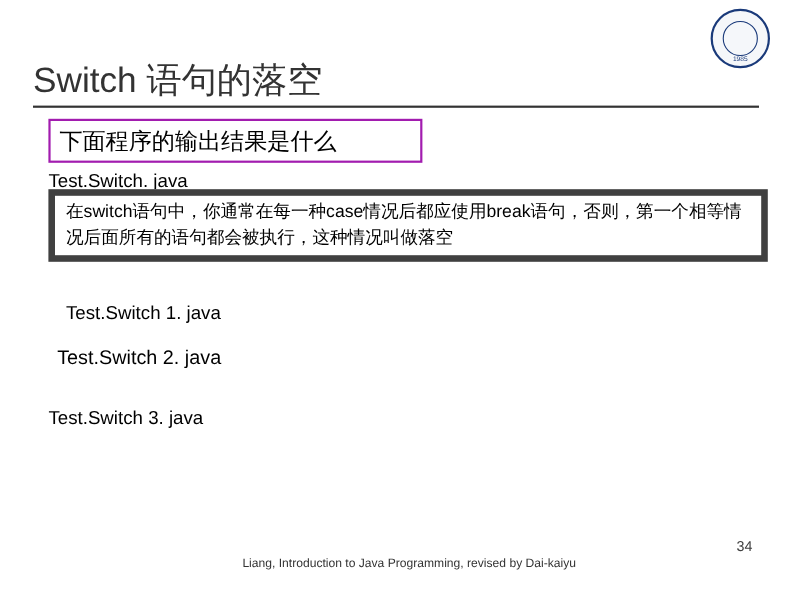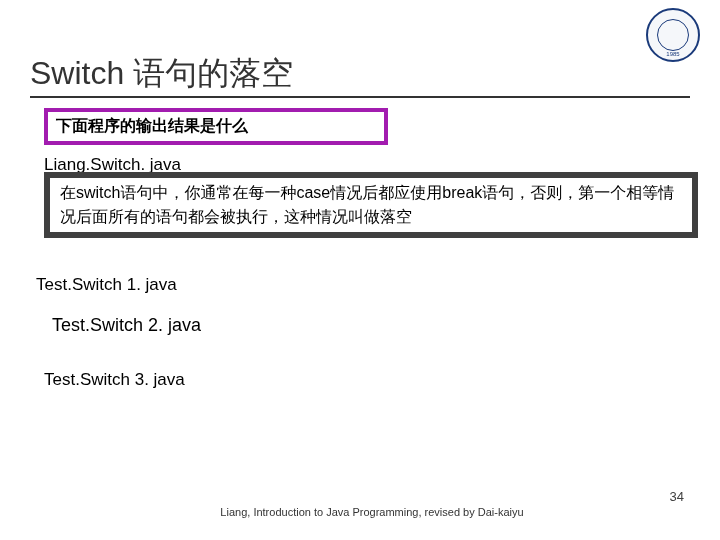--- a/index.html
+++ b/index.html
@@ -54,25 +54,24 @@
     left: 30px;
     width: 660px;
     height: 2px;
     background: #333;
   }
   .box1 {
     position: absolute;
     top: 108px;
     left: 44px;
     width: 320px;
-    border: 4px solid #a21caf;
+    border: 2px solid #a21caf;
     padding: 4px 8px;
-    font-size: 16px;
+    font-size: 21px;
     background: #fff;
-    font-weight: bold;
   }
   .file1 {
     position: absolute;
     top: 155px;
     left: 44px;
     font-size: 17px;
     color: #000;
   }
   .box2 {
     position: absolute;
@@ -81,21 +80,21 @@
     width: 622px;
     border: 6px solid #404040;
     padding: 3px 10px;
     font-size: 16px;
     background: #fff;
     line-height: 1.5;
   }
   .file2 {
     position: absolute;
     top: 275px;
-    left: 36px;
+    left: 60px;
     font-size: 17px;
     color: #000;
   }
   .file3 {
     position: absolute;
     top: 315px;
     left: 52px;
     font-size: 18px;
     color: #000;
   }
@@ -130,21 +129,21 @@
 <div class="logo">
   <div class="logo-inner"></div>
   <div class="logo-text">1985</div>
 </div>
 
 <div class="title">Switch 语句的落空</div>
 <div class="underline"></div>
 
 <div class="box1">下面程序的输出结果是什么</div>
 
-<div class="file1">Liang.Switch. java</div>
+<div class="file1">Test.Switch. java</div>
 
 <div class="box2">在switch语句中，你通常在每一种case情况后都应使用break语句，否则，第一个相等情况后面所有的语句都会被执行，这种情况叫做落空</div>
 
 <div class="file2">Test.Switch 1. java</div>
 <div class="file3">Test.Switch 2. java</div>
 <div class="file4">Test.Switch 3. java</div>
 
 <div class="footer">Liang, Introduction to Java Programming, revised by Dai-kaiyu</div>
 <div class="pagenum">34</div>
 

